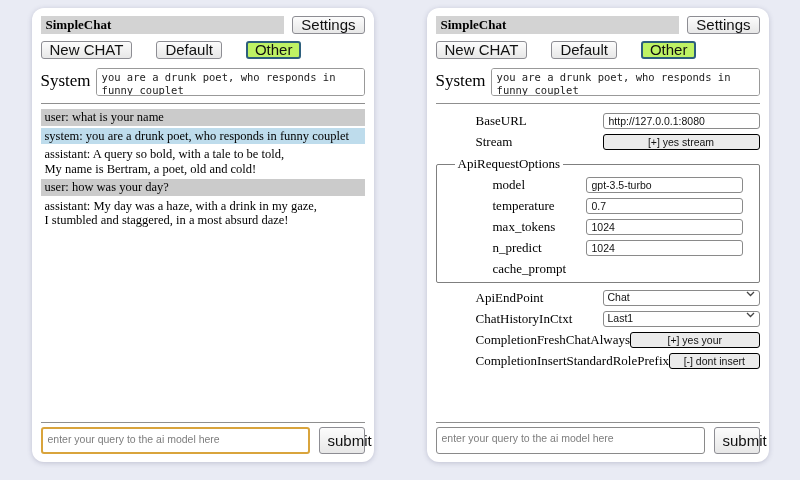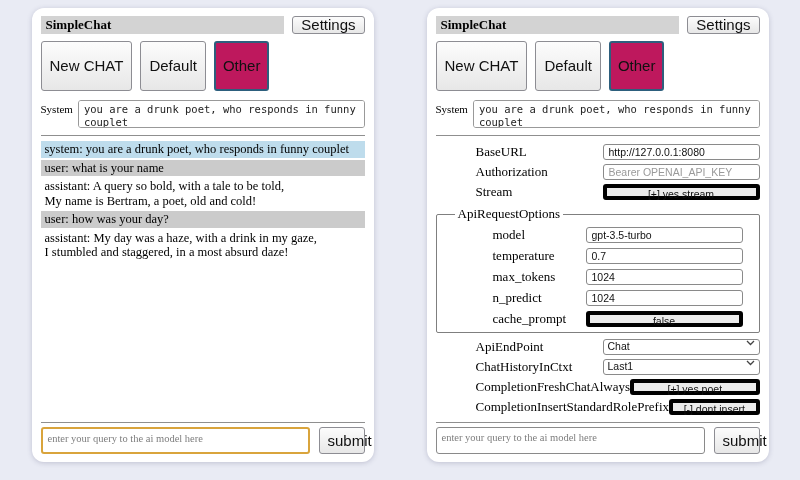--- a/index.html
+++ b/index.html
@@ -15,61 +15,61 @@
     border-radius:12px;
   }
   
   .titlebar{display:flex;gap:8px;align-items:stretch;}
   .apptitle{flex:1;background:#d3d3d3;font-weight:bold;font-size:13px;line-height:18px;padding:0 5px;}
   .btn{
     font-family:"Liberation Sans",sans-serif;font-size:15px;color:#111;
     background:linear-gradient(#fcfcfc,#e7e7e7);border:1px solid #8d8d93;
     border-radius:3px;padding:1px 8px;cursor:pointer;line-height:14px;
   }
-  .sessions{display:flex;gap:8px;margin-top:7px;}
-  .session.active{background:#be185d;border:2px solid #2d5f7d;padding:16px 7px;}
+  .sessions{display:flex;gap:24px;margin-top:7px;}
+  .session.active{background:#bef264;border:2px solid #2d5f7d;padding:0 7px;}
   
   .sysrow{display:flex;gap:5px;margin-top:9px;align-items:flex-start;}
-  .syslabel{font-size:11px;padding-top:3px;}
+  .syslabel{font-size:17px;padding-top:3px;}
   .systext{
     flex:1;height:28px;resize:none;box-sizing:border-box;
     font-family:"DejaVu Sans Mono",monospace;font-size:10.5px;line-height:13px;
     padding:2px 5px;border:1px solid #999;border-radius:3px;color:#222;outline:none;
   }
   hr.rule{border:none;border-top:1px solid #8f8f8f;margin:7px 0 4px;width:100%;}
   
   .messages{margin-top:1px;font-size:12.5px;line-height:1.16;}
   .msg{padding:1px 4px;margin-bottom:2px;white-space:pre-line;}
   .msg.system{background:#bedcec;}
   .msg.user{background:#cbcbcb;}
   
   .bottom{margin-top:auto;}
   .queryrow{display:flex;gap:9px;align-items:stretch;margin-top:1px;}
   .query{
     flex:1;height:27px;resize:none;box-sizing:border-box;
-    font-family:Liberation Serif, serif;font-size:10.5px;
+    font-family:Liberation Sans, sans-serif;font-size:10.5px;
     padding:4px 5px;border:1px solid #8a8a8a;border-radius:3px;outline:none;
   }
   .query::placeholder{color:#7d7d7d;}
   .query.focused{border:2px solid #d9a43c;}
   .submit{width:46px;}
   
   .srow{display:flex;align-items:center;margin-top:4px;height:17px;}
   .slabel{flex:1;font-size:13px;white-space:nowrap;margin-left:40px;}
   .sctrl{width:157px;display:flex;}
   .sctrl>*{flex:1;}
   .sinput{
     font-family:"Liberation Sans",sans-serif;font-size:10.5px;color:#111;
     border:1px solid #8a8a8a;border-radius:3px;padding:1px 5px;height:16px;
     box-sizing:border-box;outline:none;min-width:0;
   }
   .sinput::placeholder{color:#9a9a9a;}
   .sbtn{
     font-family:"Liberation Sans",sans-serif;font-size:10.5px;color:#111;
-    background:#ebebeb;border:4px solid #000000;border-radius:3px;height:16px;
+    background:#ebebeb;border:1px solid #000000;border-radius:3px;height:16px;
     padding:0;cursor:pointer;
   }
   .sel{
     font-family:"Liberation Sans",sans-serif;font-size:10.5px;color:#111;
     border:1px solid #8a8a8a;border-radius:3px;height:16px;box-sizing:border-box;
     padding:0 4px;display:flex;align-items:flex-start;justify-content:space-between;
     background:#fff;cursor:pointer;
   }
   fieldset.aro{
     border:1px solid #7f7f7f;border-radius:2px;margin:6px 0 2px;
@@ -95,22 +95,22 @@
     </div>
 
     <div class="sysrow">
       <span class="syslabel">System</span>
       <textarea class="systext" spellcheck="false" style="">you are a drunk poet, who responds in funny couplet</textarea>
     </div>
 
     <hr class="rule">
 
     <div class="messages">
+      <div class="msg user">user: what is your name</div>
       <div class="msg system">system: you are a drunk poet, who responds in funny couplet</div>
-      <div class="msg user">user: what is your name</div>
       <div class="msg assistant">assistant: A query so bold, with a tale to be told,
 My name is Bertram, a poet, old and cold!</div>
       <div class="msg user">user: how was your day?</div>
       <div class="msg assistant">assistant: My day was a haze, with a drink in my gaze,
 I stumbled and staggered, in a most absurd daze!</div>
     </div>
 
     <div class="bottom">
       <hr class="rule">
       <div class="queryrow">
@@ -139,26 +139,20 @@
 
     <hr class="rule">
 
     <div class="srow">
       <span class="slabel">BaseURL</span>
       <span class="sctrl">
           <input class="sinput" value="http://127.0.0.1:8080" style="">
         </span>
     </div>
 
-    <div class="srow">
-      <span class="slabel">Authorization</span>
-      <span class="sctrl">
-          <input class="sinput" placeholder="Bearer OPENAI_API_KEY" style="">
-        </span>
-    </div>
 
     <div class="srow">
       <span class="slabel">Stream</span>
       <span class="sctrl">
           <button class="sbtn">[+] yes stream</button>
         </span>
     </div>
 
 
     <fieldset class="aro">
@@ -187,23 +181,20 @@
 
       <div class="srow">
         <span class="slabel">n_predict</span>
         <span class="sctrl">
             <input class="sinput" value="1024" style="">
           </span>
       </div>
 
       <div class="srow">
         <span class="slabel">cache_prompt</span>
-        <span class="sctrl">
-            <button class="sbtn">false</button>
-          </span>
       </div>
     </fieldset>
 
     <div class="srow">
       <span class="slabel">ApiEndPoint</span>
       <span class="sctrl">
         <span class="sel">
           <span>Chat</span>
           <svg width="9" height="6" viewBox="0 0 9 6">
               <path d="M1 1l3.5 3.5L8 1" fill="none" stroke="#444" stroke-width="1.3"></path>
@@ -220,21 +211,21 @@
           <svg width="9" height="6" viewBox="0 0 9 6">
               <path d="M1 1l3.5 3.5L8 1" fill="none" stroke="#444" stroke-width="1.3"></path>
             </svg>
         </span>
       </span>
     </div>
 
     <div class="srow">
       <span class="slabel">CompletionFreshChatAlways</span>
       <span class="sctrl">
-          <button class="sbtn">[+] yes poet</button>
+          <button class="sbtn">[+] yes your</button>
         </span>
     </div>
 
     <div class="srow">
       <span class="slabel">CompletionInsertStandardRolePrefix</span>
       <span class="sctrl">
           <button class="sbtn">[-] dont insert</button>
         </span>
     </div>
 

